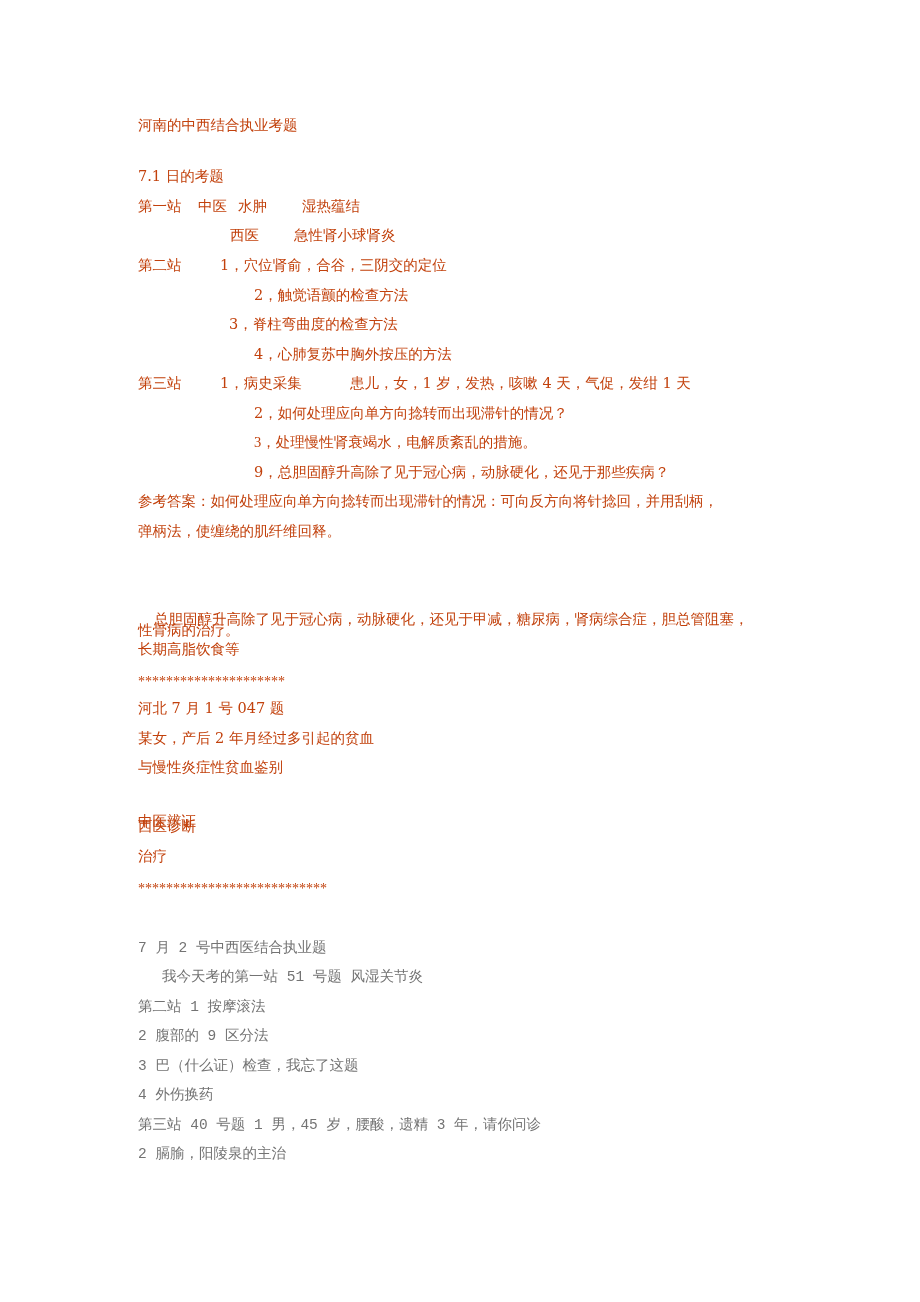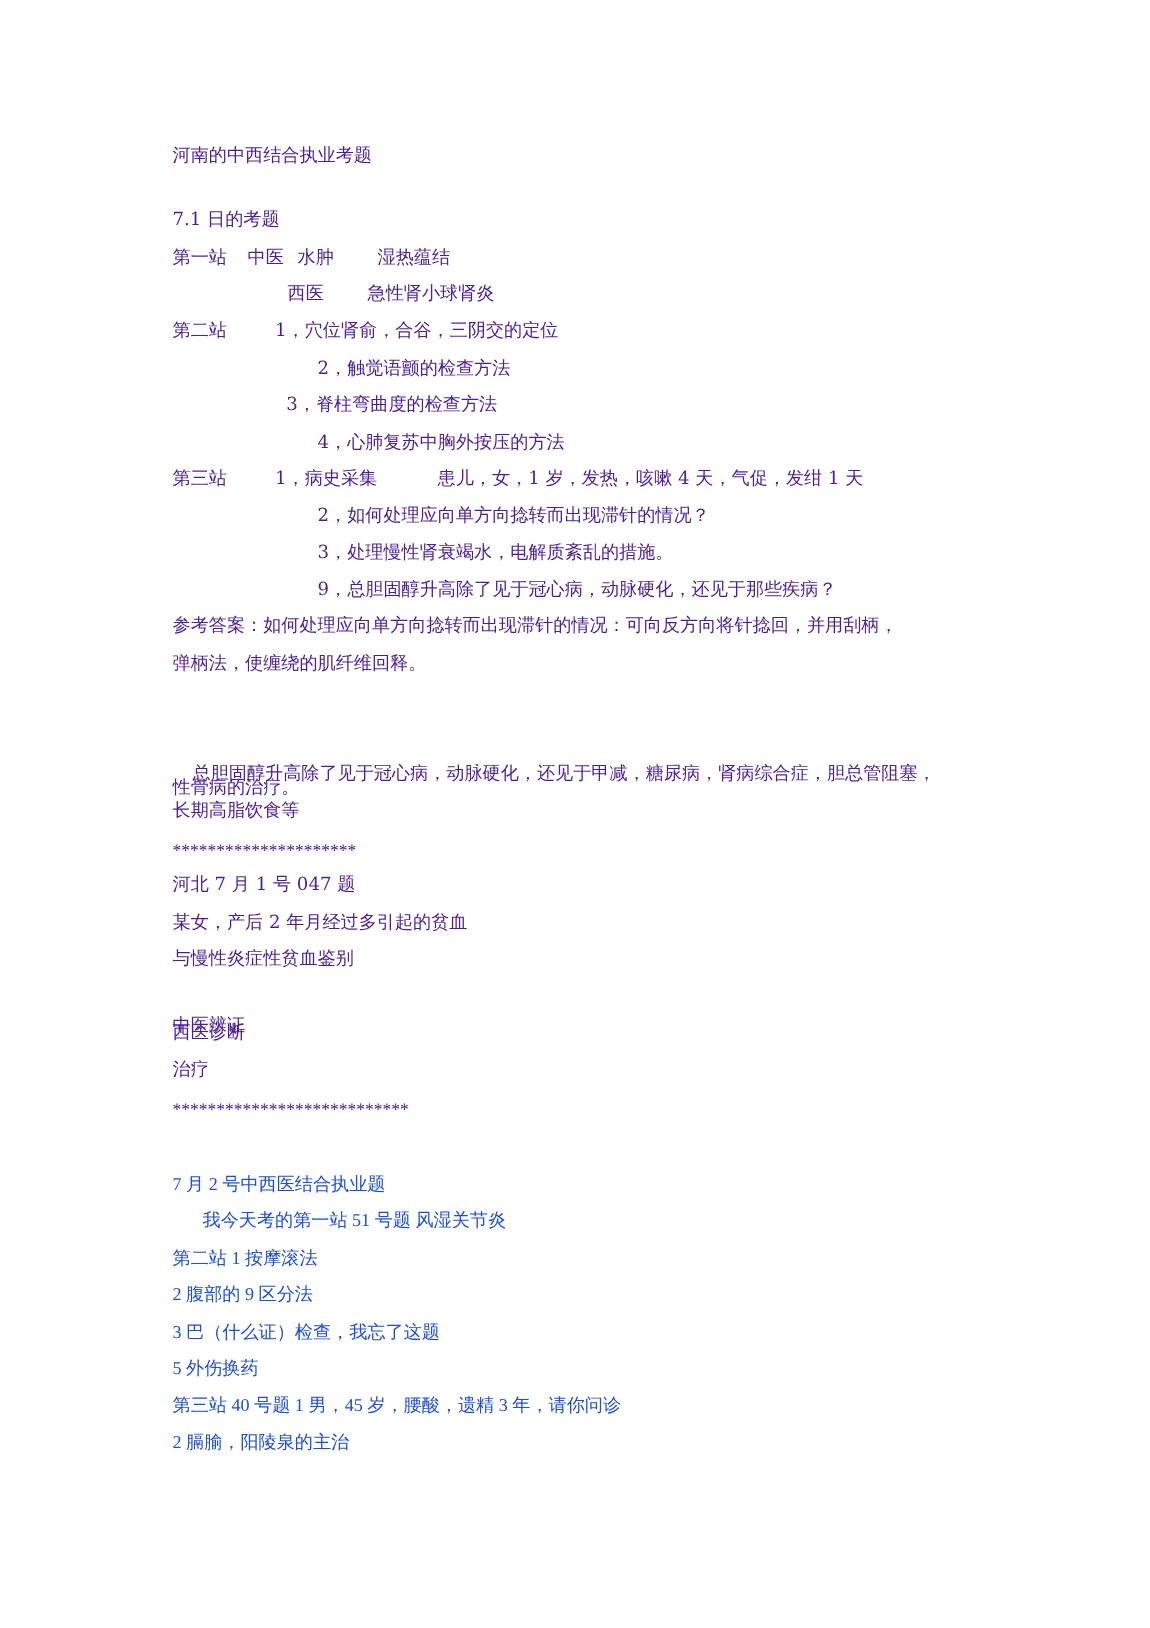--- a/index.html
+++ b/index.html
@@ -1,21 +1,21 @@
 <!DOCTYPE html>
 <html><head>
 <meta charset="utf-8">
 <style>
   html, body { margin: 0; padding: 0; background: #ffffff; }
   body { width: 920px; height: 1302px; position: relative; overflow: hidden;
          font-family: "DejaVu Serif", "Liberation Serif", serif; color: #111; }
   .page { position: absolute; left: 0; top: 0; width: 920px; height: 1302px; }
   .ln { position: absolute; font-size: 14.5px; line-height: 18px; white-space: nowrap; }
-  .dark { color: #4c1d95; }
-  .gray { color: #1d4ed8; font-family: Liberation Serif, serif; }
+  .dark { color: #c2410c; }
+  .gray { color: #737373; font-family: Liberation Mono, monospace; }
   .stars { letter-spacing: 0px; font-family: "Liberation Serif", serif; font-size: 14px; }
 </style>
 </head>
 <body>
 
 <div class="page">
 
   <div class="ln dark" style="left:138px;top:116px;">河南的中西结合执业考题</div>
 
   <div class="ln dark" style="left:138px;top:167px;">7.1 日的考题</div>
@@ -30,21 +30,21 @@
   <div class="ln dark" style="left:138px;top:256px;">第二站</div>
   <div class="ln dark" style="left:220px;top:256px;">1，穴位肾俞，合谷，三阴交的定位</div>
   <div class="ln dark" style="left:254px;top:286px;">2，触觉语颤的检查方法</div>
   <div class="ln dark" style="left:229px;top:315px;">3，脊柱弯曲度的检查方法</div>
   <div class="ln dark" style="left:254px;top:345px;">4，心肺复苏中胸外按压的方法</div>
 
   <div class="ln dark" style="left:138px;top:374px;">第三站</div>
   <div class="ln dark" style="left:220px;top:374px;">1，病史采集</div>
   <div class="ln dark" style="left:350px;top:374px;">患儿，女，1 岁，发热，咳嗽 4 天，气促，发绀 1 天</div>
   <div class="ln dark" style="left:254px;top:404px;">2，如何处理应向单方向捻转而出现滞针的情况？</div>
-  <div class="ln dark" style="left:254px;top:433px;">3，处理慢性肾衰竭水，电解质紊乱的措施。</div>
+  <div class="ln dark" style="left:254px;top:433px;font-family:Liberation Serif, serif;">3，处理慢性肾衰竭水，电解质紊乱的措施。</div>
   <div class="ln dark" style="left:254px;top:463px;">9，总胆固醇升高除了见于冠心病，动脉硬化，还见于那些疾病？</div>
 
   <div class="ln dark" style="left:138px;top:492px;">参考答案：如何处理应向单方向捻转而出现滞针的情况：可向反方向将针捻回，并用刮柄，</div>
   <div class="ln dark" style="left:138px;top:522px;">弹柄法，使缠绕的肌纤维回释。</div>
   <div class="ln dark" style="left:138px;top:581px;margin-top:40px;">性骨病的治疗。</div>
   <div class="ln dark" style="left:138px;top:610px;margin-left:16px;">总胆固醇升高除了见于冠心病，动脉硬化，还见于甲减，糖尿病，肾病综合症，胆总管阻塞，</div>
   <div class="ln dark" style="left:138px;top:640px;">长期高脂饮食等</div>
 
   <div class="ln dark stars" style="left:138px;top:673px;">*********************</div>
 
@@ -55,17 +55,17 @@
   <div class="ln dark" style="left:138px;top:817px;">西医诊断</div>
   <div class="ln dark" style="left:138px;top:847px;">治疗</div>
 
   <div class="ln dark stars" style="left:138px;top:880px;">***************************</div>
 
   <div class="ln gray" style="left:138px;top:939px;">7 月 2 号中西医结合执业题</div>
   <div class="ln gray" style="left:138px;top:968px;margin-left:24px;">我今天考的第一站 51 号题  风湿关节炎</div>
   <div class="ln gray" style="left:138px;top:998px;">第二站  1 按摩滚法</div>
   <div class="ln gray" style="left:138px;top:1027px;">2 腹部的 9 区分法</div>
   <div class="ln gray" style="left:138px;top:1057px;">3 巴（什么证）检查，我忘了这题</div>
-  <div class="ln gray" style="left:138px;top:1086px;">5 外伤换药</div>
+  <div class="ln gray" style="left:138px;top:1086px;">4 外伤换药</div>
   <div class="ln gray" style="left:138px;top:1116px;">第三站  40 号题 1 男，45 岁，腰酸，遗精 3 年，请你问诊</div>
   <div class="ln gray" style="left:138px;top:1145px;">2 膈腧，阳陵泉的主治</div>
 
 </div>
 
 </body></html>

